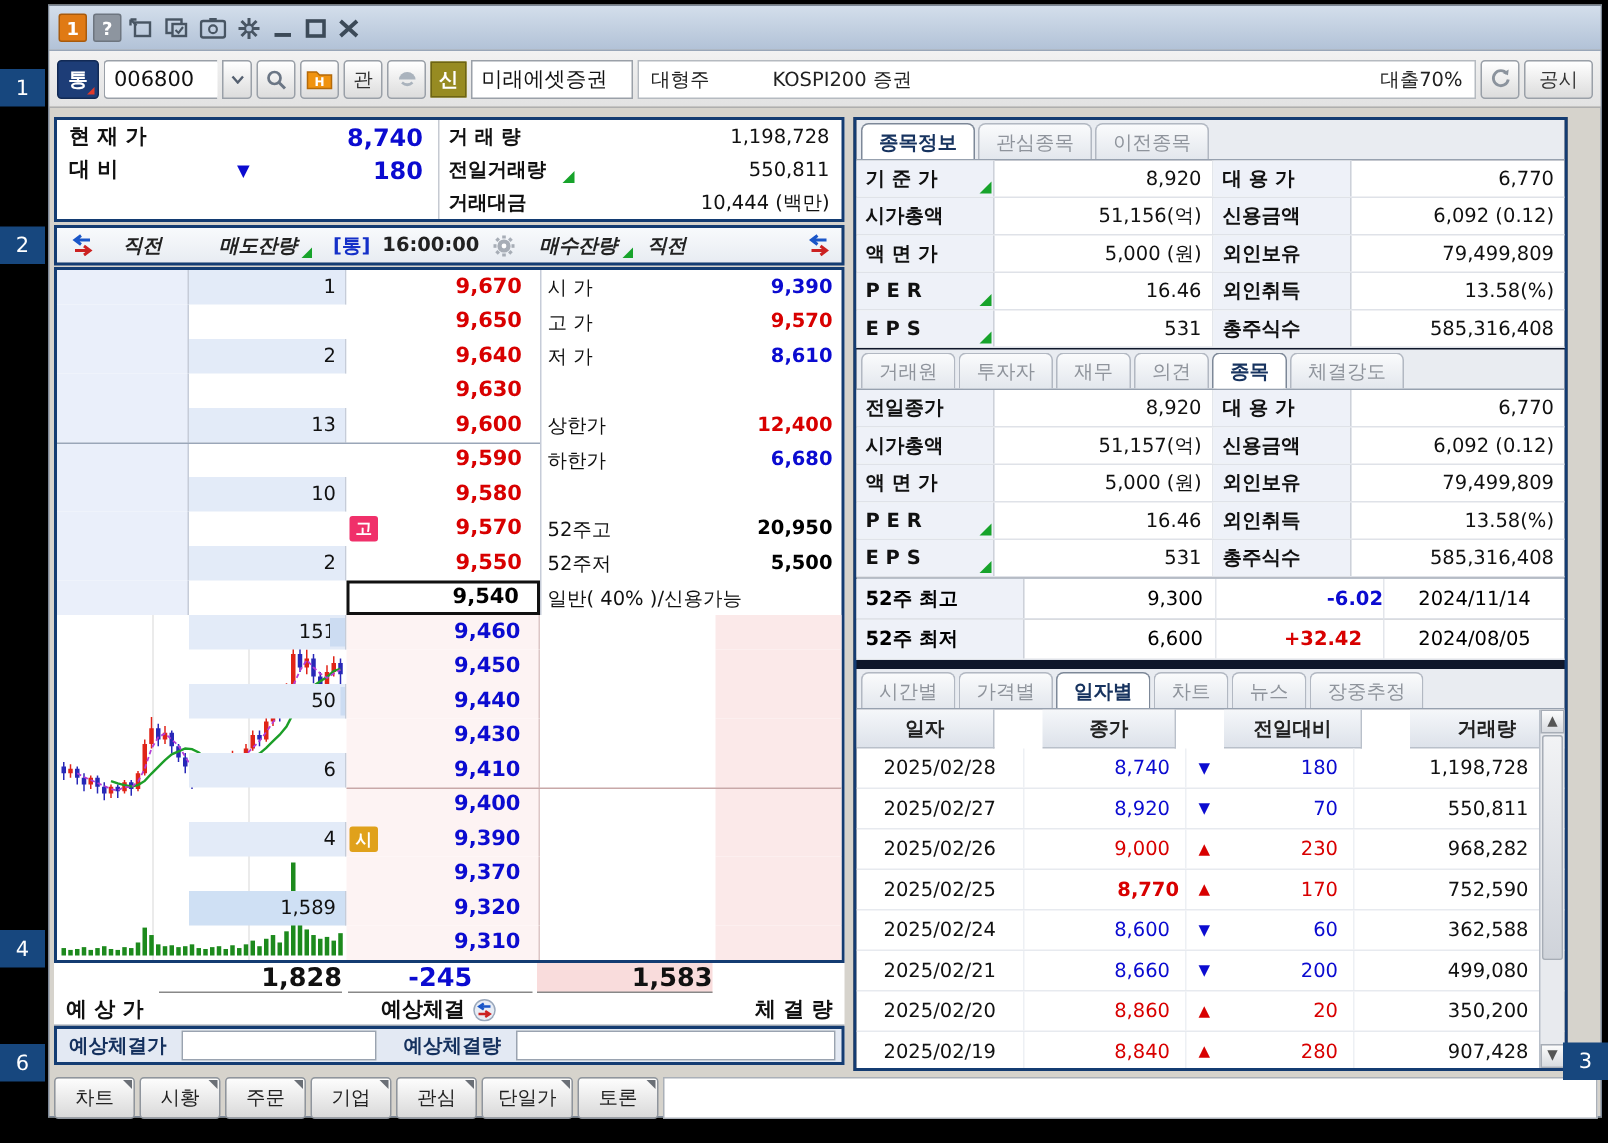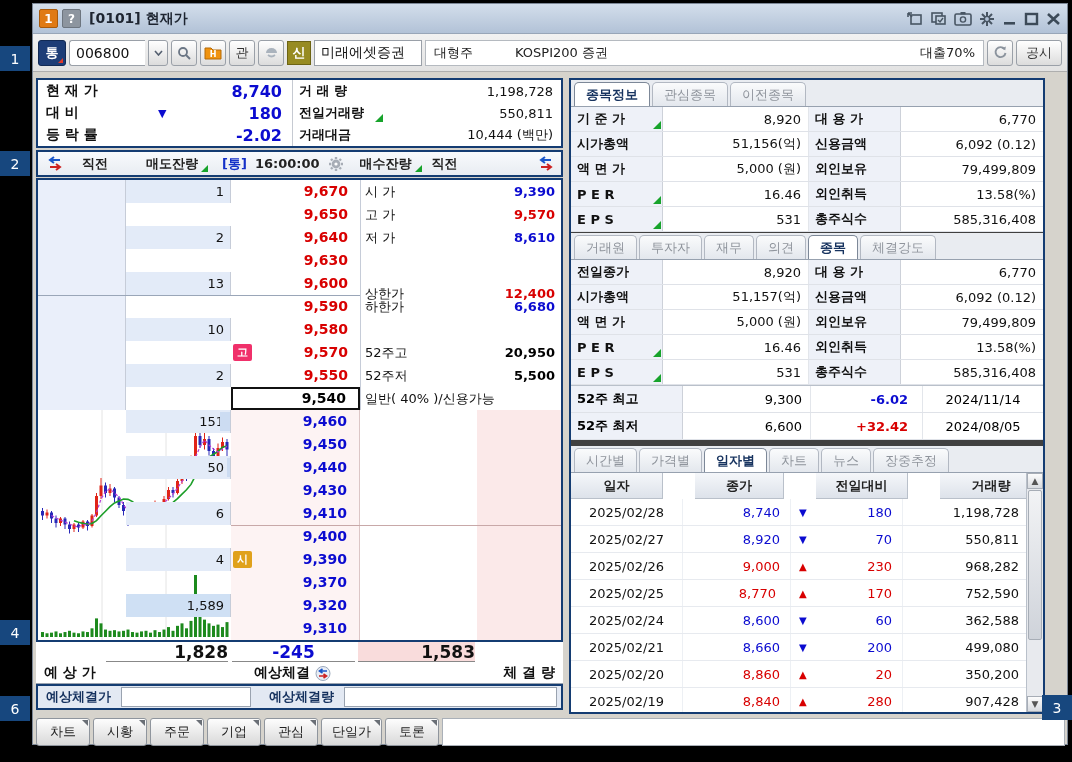--- a/index.html
+++ b/index.html
@@ -37,21 +37,21 @@
   .sumcol{display:flex;flex-direction:column;}
   .sumrow{height:22px;display:flex;align-items:center;}
   .s-label{width:96px;font-size:14px;font-weight:bold;color:#111;padding-left:8px;}
   .s-val1{width:158px;text-align:right;font-size:16px;font-weight:bold;padding-right:10px;position:relative;}
   .s-arr{position:absolute;left:24px;top:3px;font-size:11px;}
   .s-label2{width:92px;font-size:13px;font-weight:bold;color:#111;padding-left:6px;border-left:1px solid #c6cad2;position:relative;height:100%;display:flex;align-items:center;}
   .s-val2{width:175px;text-align:right;font-size:13px;color:#111;padding-right:6px;}
   .gtri{position:absolute;right:1px;bottom:2px;width:0;height:0;border-left:8px solid transparent;border-bottom:8px solid #17a32b;}
   
   .obheader{height:27px;background:linear-gradient(#f8fafc,#e8ecf2);display:flex;align-items:center;font-size:13px;font-weight:bold;color:#222;margin-bottom:1px;padding:0 4px;}
-  .obh-item{position:relative;padding-right:10px;}
+  .obh-item{position:relative;padding-right:10px;font-style:italic;}
   .obh-tri{position:absolute;right:0;bottom:1px;width:0;height:0;border-left:7px solid transparent;border-bottom:7px solid #17a32b;}
   .tong-blue{color:#1430c8;font-weight:bold;}
   
   .orderbook{position:relative;height:464px;background:#fff;overflow:hidden;}
   .ob-abs{position:absolute;}
   .cell-qty{text-align:right;font-size:13px;color:#111;padding-right:6px;position:relative;}
   .cell-price{text-align:right;font-size:14px;font-weight:bold;padding-right:12px;}
   .bar{position:absolute;top:2px;height:19px;}
   .badge{position:absolute;width:19px;height:17px;border-radius:2px;color:#fff;font-size:11px;font-weight:bold;display:flex;align-items:center;justify-content:center;}
   .info-row{position:absolute;left:322px;width:203px;height:23px;display:flex;align-items:center;font-size:13px;}
@@ -63,21 +63,21 @@
   .tot-lab{position:absolute;top:21px;height:20px;font-size:14px;font-weight:bold;color:#111;display:flex;align-items:center;gap:4px;}
   
   .expected{height:26px;background:#e3e9f3;display:flex;align-items:center;font-size:13px;font-weight:bold;color:#15315e;}
   .exp-field{height:20px;background:#fff;border:1px solid #9aa3b0;}
   
   .bottomtabs{display:flex;gap:3px;margin:4px 0 0 3px;align-items:center;}
   .btab{height:28px;min-width:54px;padding:0 10px;border:1px solid #8f959d;border-radius:3px;background:linear-gradient(#fdfdfd,#d9d9d9);font-size:13px;color:#222;display:flex;align-items:center;justify-content:center;position:relative;}
   .btab::after{content:"";position:absolute;right:1px;top:1px;border-left:6px solid transparent;border-top:6px solid #6a6f76;}
   .btab-filler{height:28px;flex:1;background:#fff;border:1px solid #aab0b8;margin-right:2px;}
   
-  .right{width:476px;height:636px;background:#404040;display:flex;flex-direction:column;}
+  .right{width:476px;height:636px;background:#0f172a;display:flex;flex-direction:column;}
   .tabstrip{display:flex;align-items:flex-end;gap:2px;background:#e9ecf1;border-bottom:1px solid #97a1af;padding:2px 3px 0;}
   .tab{padding:3px 11px 2px;border:1px solid #b2b8c2;border-bottom:none;border-radius:5px 5px 0 0;background:linear-gradient(#fafbfc,#e3e7ed);color:#8f949c;font-size:13px;white-space:nowrap;}
   .tab.active{background:#fff;color:#17335f;font-weight:bold;border-color:#7d8898;}
   .grid{background:#fff;}
   .grow{display:flex;height:25px;border-bottom:1px solid #dfe2e8;}
   .gl{background:#eef1f8;font-size:13px;font-weight:bold;color:#111;display:flex;align-items:center;padding-left:6px;position:relative;border-right:1px solid #cdd1d9;}
   .gv{font-size:13px;color:#111;display:flex;align-items:center;justify-content:flex-end;padding-right:7px;border-right:1px solid #e3e6eb;}
   .wrow{display:flex;height:27px;background:#fff;border-bottom:1px solid #dfe2e8;font-size:13px;}
   .wrow>div{display:flex;align-items:center;}
   
@@ -95,21 +95,20 @@
 </style>
 </head>
 <body>
 
 <div class="stage">
   <div class="window">
 
     <div class="titlebar">
       <span class="tb-ico orange">1</span>
       <span class="tb-ico gray">?</span>
-      <span class="tb-title">[0101] 현재가</span>
       <div class="tb-controls">
         <svg class="icon-svg" width="17" height="15" viewBox="0 0 17 15">
             <rect x="5" y="4" width="10" height="9" fill="none" stroke="#485563" stroke-width="1.6"></rect>
             <path d="M6 6 L2 2 M2 2 h4 M2 2 v4" stroke="#485563" stroke-width="1.6" fill="none"></path>
           </svg>
         <svg class="icon-svg" width="17" height="15" viewBox="0 0 17 15">
             <rect x="2" y="2" width="10" height="9" fill="none" stroke="#485563" stroke-width="1.6"></rect>
             <rect x="6" y="5" width="9" height="8" fill="#c2d0df" stroke="#485563" stroke-width="1.6"></rect>
             <path d="M8 9 l2 2 l3 -4" stroke="#485563" stroke-width="1.4" fill="none"></path>
           </svg>
@@ -188,24 +187,20 @@
 
         <div class="summary navy">
           <div class="sumcol">
             <div class="sumrow">
                 <div class="s-label">현 재 가</div>
               <div class="s-val1 dn">8,740</div>
               </div>
             <div class="sumrow">
                 <div class="s-label">대      비</div>
               <div class="s-val1 dn"><span class="s-arr">▼</span><span>180</span></div>
-              </div>
-            <div class="sumrow">
-                <div class="s-label">등 락 률</div>
-              <div class="s-val1 dn">-2.02</div>
               </div>
           </div>
           <div class="sumcol" style="flex:1;">
             <div class="sumrow">
                 <div class="s-label2">
                   <span>거 래 량</span>
                 </div>
               <div class="s-val2">1,198,728</div>
               </div>
             <div class="sumrow">
@@ -427,21 +422,21 @@
               <span class="info-label">고  가</span>
               <span class="info-val up" style="width: 96px;">9,570</span>
             </div>
             <div class="info-row" style="top: 46px;">
               <span class="info-label">저  가</span>
               <span class="info-val dn" style="width: 96px;">8,610</span>
             </div>
             <div class="info-row" style="top: 69px;">
               <span class="info-label"></span>
             </div>
-            <div class="info-row" style="top: 102px;">
+            <div class="info-row" style="top: 92px;">
               <span class="info-label">상한가</span>
               <span class="info-val up" style="width: 96px;">12,400</span>
             </div>
             <div class="info-row" style="top: 115px;">
               <span class="info-label">하한가</span>
               <span class="info-val dn" style="width: 96px;">6,680</span>
             </div>
             <div class="info-row" style="top: 138px;">
               <span class="info-label"></span>
             </div>
@@ -582,21 +577,21 @@
               <div class="gl" style="width: 92px;">E P S<span class="gtri"></span></div>
               <div class="gv" style="width: 146px;">531</div>
               <div class="gl" style="width: 92px;">총주식수</div>
               <div class="gv" style="width: 142px; border-right: none;">585,316,408</div>
             </div>
           </div>
         <div id="week52" style="border-top:1px solid #b9c0ca;">
             <div class="wrow">
               <div style="width: 112px; padding-left: 6px; font-weight: bold; background: rgb(238, 241, 248); border-right: 1px solid rgb(205, 209, 217);">52주 최고</div>
               <div style="width: 128px; justify-content: flex-end; padding-right: 8px; border-right: 1px solid rgb(227, 230, 235);">9,300</div>
-              <div class="dn" style="width: 112px; justify-content: flex-end; padding-right: 14px; font-weight: bold; border-right: 1px solid rgb(227, 230, 235);">-6.02</div>
+              <div class="dn" style="width: 112px; justify-content: flex-end; font-weight: bold; border-right: 1px solid rgb(227, 230, 235);">-6.02</div>
               <div style="width: 120px; justify-content: center;">2024/11/14</div>
             </div>
             <div class="wrow">
               <div style="width: 112px; padding-left: 6px; font-weight: bold; background: rgb(238, 241, 248); border-right: 1px solid rgb(205, 209, 217);">52주 최저</div>
               <div style="width: 128px; justify-content: flex-end; padding-right: 8px; border-right: 1px solid rgb(227, 230, 235);">6,600</div>
               <div class="up" style="width: 112px; justify-content: flex-end; padding-right: 14px; font-weight: bold; border-right: 1px solid rgb(227, 230, 235);">+32.42</div>
               <div style="width: 120px; justify-content: center;">2024/08/05</div>
             </div>
           </div>
         <div style="height:6px;"></div>
@@ -638,21 +633,21 @@
                 <div style="width: 112px; justify-content: center; color: rgb(17, 17, 17);">2025/02/26</div>
                 <div class="up" style="width: 108px; justify-content: flex-end; padding-right: 10px;">9,000</div>
                 <div class="up" style="width: 112px; padding: 0px 10px 0px 8px;">
                   <span style="font-size: 10px;">▲</span>
                   <span style="flex: 1 1 0%; text-align: right;">230</span>
                 </div>
                 <div style="width: 125px; justify-content: flex-end; padding-right: 8px; color: rgb(17, 17, 17);">968,282</div>
               </div>
               <div class="drow">
                 <div style="width: 112px; justify-content: center; color: rgb(17, 17, 17);">2025/02/25</div>
-                <div class="up" style="width: 108px; justify-content: flex-end; padding-right: 14px;">8,770</div>
+                <div class="up" style="width: 108px; justify-content: flex-end; padding-right: 4px; font-weight: bold;">8,770</div>
                 <div class="up" style="width: 112px; padding: 0px 10px 0px 8px;">
                   <span style="font-size: 10px;">▲</span>
                   <span style="flex: 1 1 0%; text-align: right;">170</span>
                 </div>
                 <div style="width: 125px; justify-content: flex-end; padding-right: 8px; color: rgb(17, 17, 17);">752,590</div>
               </div>
               <div class="drow">
                 <div style="width: 112px; justify-content: center; color: rgb(17, 17, 17);">2025/02/24</div>
                 <div class="dn" style="width: 108px; justify-content: flex-end; padding-right: 10px;">8,600</div>
                 <div class="dn" style="width: 112px; padding: 0px 10px 0px 8px;">

